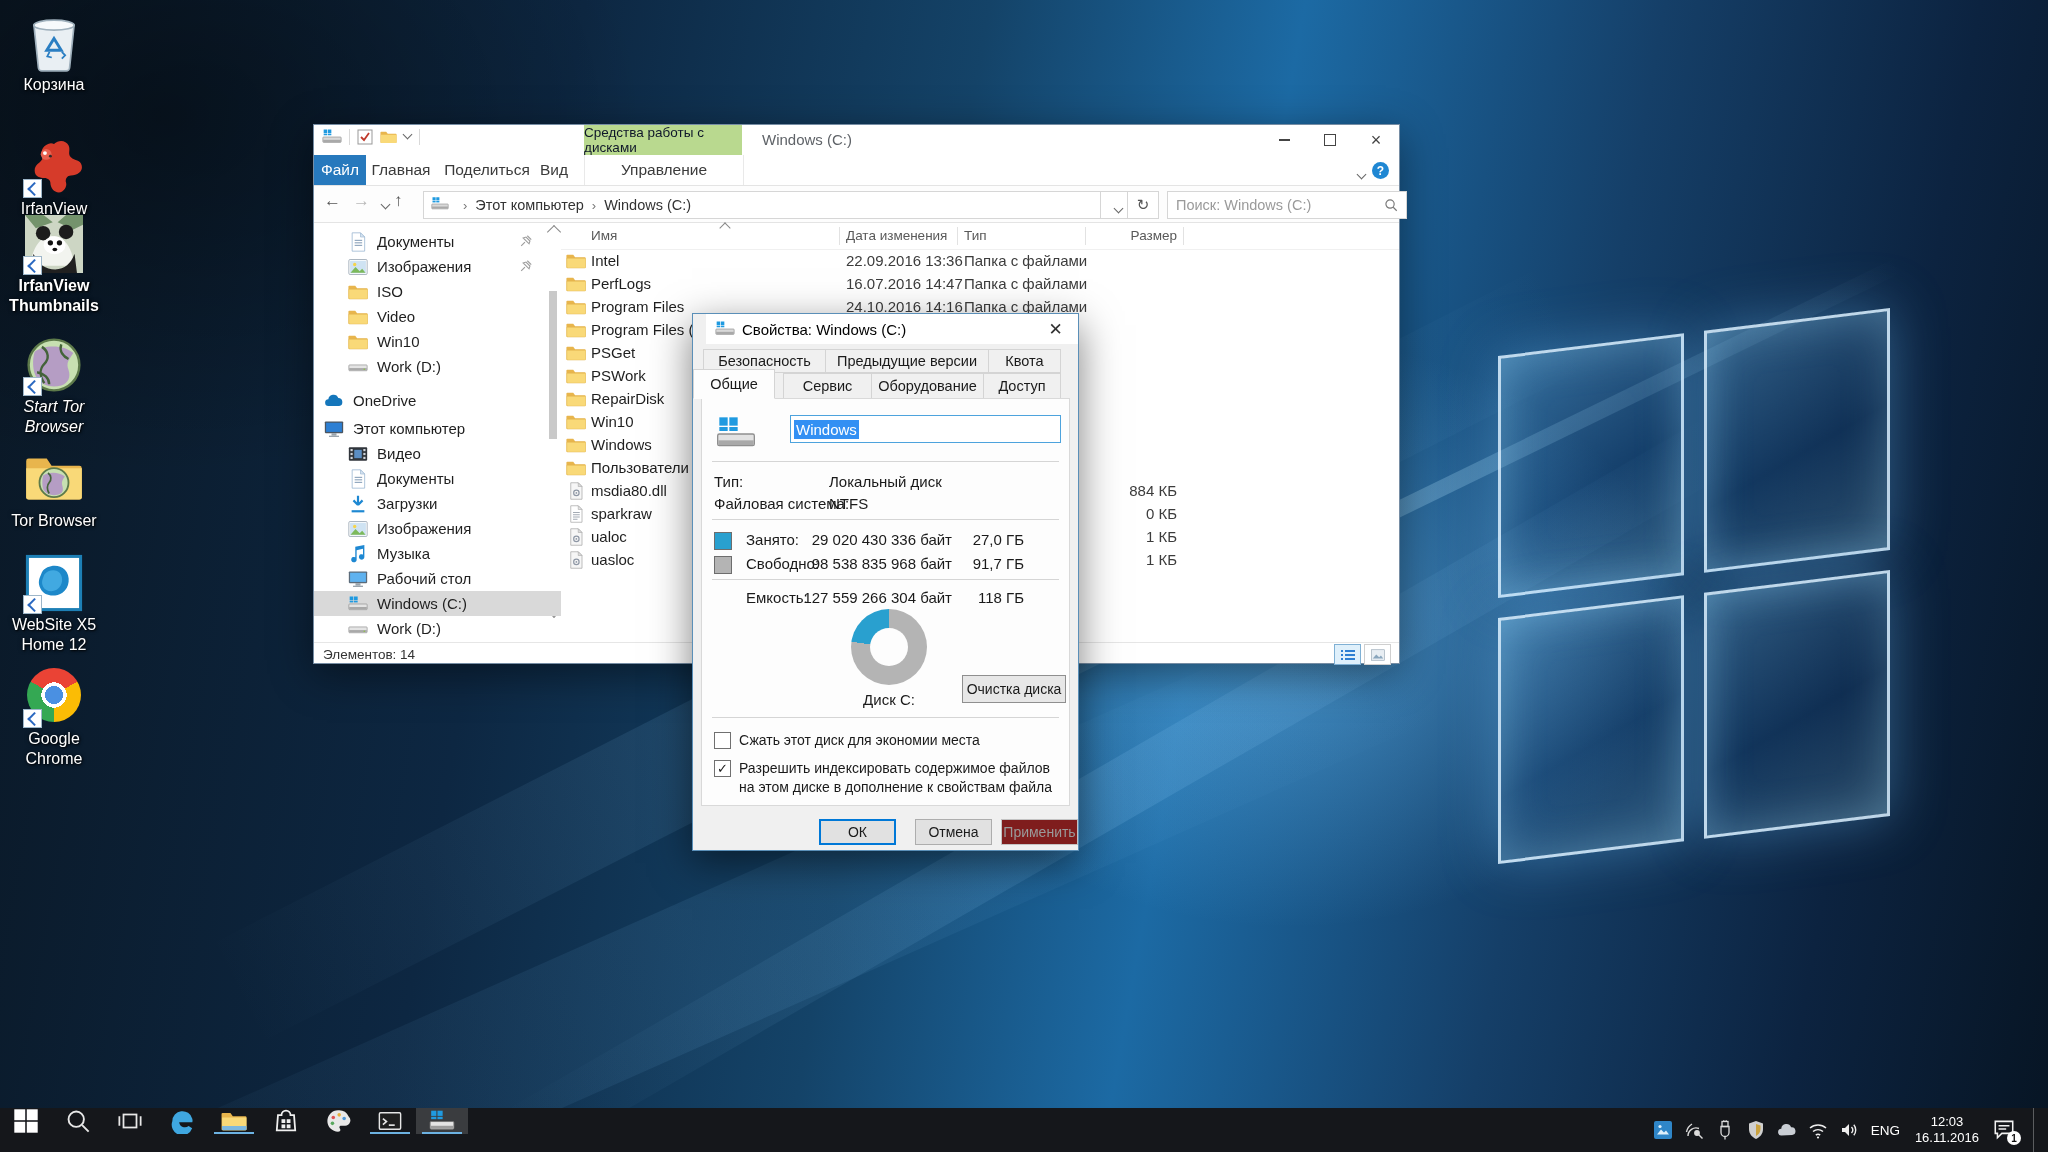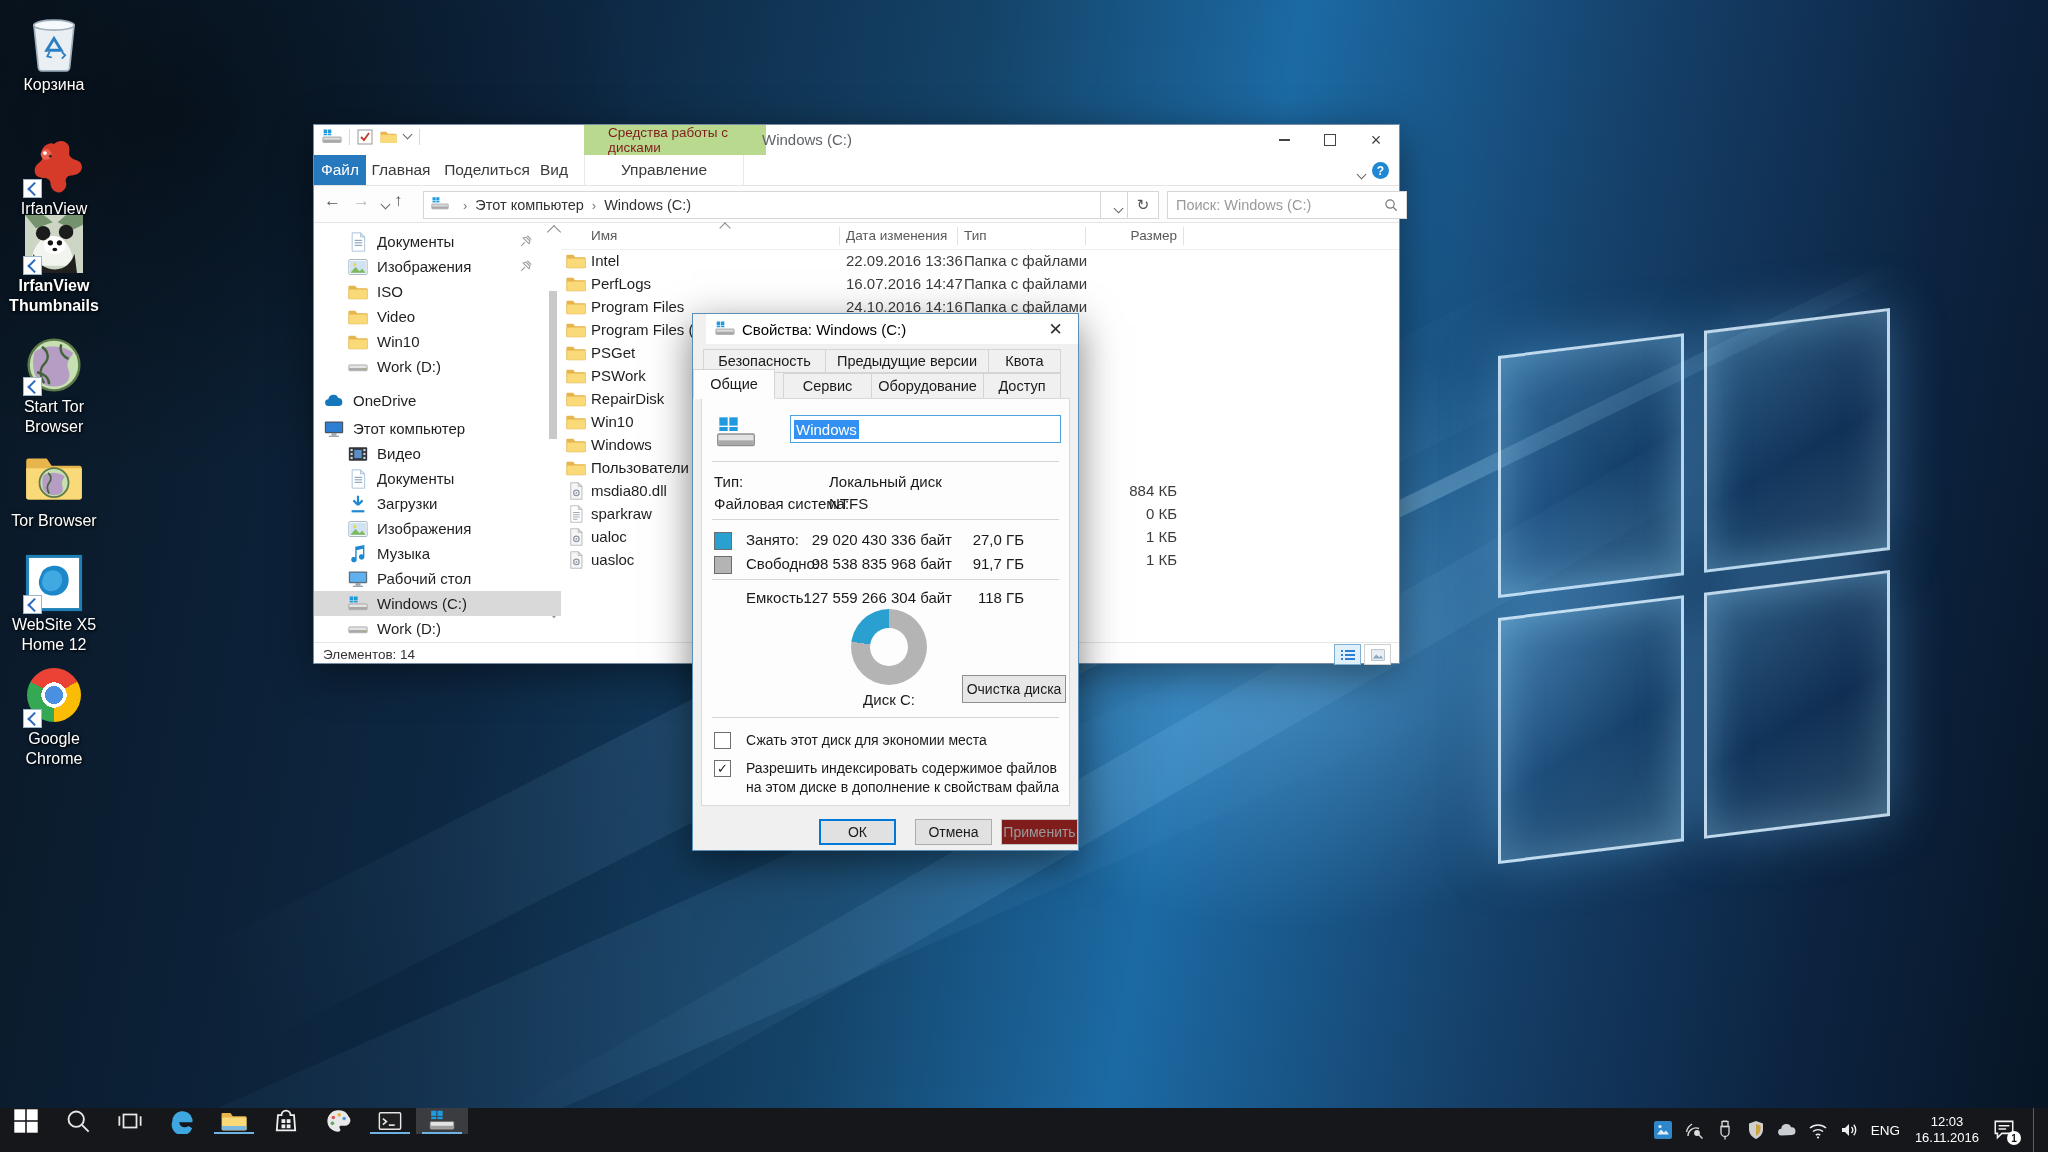--- a/index.html
+++ b/index.html
@@ -38,22 +38,22 @@
 
   
   #explorer{position:absolute;left:313px;top:124px;width:1085px;height:538px;background:#fff;
             border:1px solid rgba(45,80,115,.65);box-shadow:0 10px 40px rgba(0,0,0,.45);z-index:10;font-size:15px;color:#222;}
   .titlebar{position:relative;height:30px;background:#fff;}
   .qat{position:absolute;left:8px;top:4px;display:flex;align-items:center;gap:7px;}
   .qat svg{display:block;}
   .qat .sep{width:1px;height:16px;background:#d9d9d9;}
   .qat .chev{width:8px;height:8px;position:relative;top:-2px;}
   .chevdown:before{content:"";position:absolute;width:6px;height:6px;border-right:1.6px solid #666;border-bottom:1.6px solid #666;transform:rotate(45deg);}
-  .ctx-tab{position:absolute;left:270px;top:0;width:158px;height:30px;background:#b9d98f;color:#7f1d1d;
-           font-size:13.5px;display:flex;align-items:center;justify-content:center;padding-left:24px;}
+  .ctx-tab{position:absolute;left:270px;top:0;width:158px;height:30px;background:#b9d98f;color:#0f172a;
+           font-size:13.5px;display:flex;align-items:center;justify-content:center;}
   .win-title{position:absolute;left:448px;top:6px;color:#5f6368;font-size:15px;}
   .wc{position:absolute;right:0;top:0;display:flex;}
   .wc .btn{width:46px;height:30px;display:flex;align-items:center;justify-content:center;color:#444;}
   .wc .min-glyph{width:11px;height:1.5px;background:#444;}
   .wc .max-glyph{width:10px;height:10px;border:1.4px solid #444;}
   .wc .close-glyph{font-size:18px;line-height:18px;}
 
   .ribbontabs{position:relative;height:30px;border-bottom:1px solid #e4e4e4;background:#fff;font-size:15.5px;}
   .rtab{position:absolute;top:0;height:30px;display:flex;align-items:center;justify-content:center;color:#3b3b3b;}
   .rtab.file{left:0;width:52px;background:#2779bd;color:#fff;}
@@ -135,21 +135,21 @@
   .lrow .v{position:absolute;left:127px;}
   .urow .sw{position:absolute;left:12px;top:1px;width:16px;height:16px;}
   .urow .l{position:absolute;left:44px;text-align:right;}
   .urow .bytes{position:absolute;left:0;width:250px;text-align:right;}
   .urow .gb{position:absolute;left:250px;width:72px;text-align:right;}
   .donut{position:absolute;left:149px;top:210px;width:76px;height:76px;border-radius:50%;}
   .donut:after{content:"";position:absolute;left:19px;top:19px;width:38px;height:38px;border-radius:50%;background:#fdfdfd;}
   .disk-caption{position:absolute;left:149px;top:292px;width:76px;text-align:center;font-size:15px;}
   .cleanup{position:absolute;left:260px;top:276px;width:102px;height:26px;background:#e7e7e7;border:1px solid #8f8f8f;
            display:flex;align-items:center;justify-content:center;font-size:14px;}
-  .cbrow{position:absolute;left:12px;padding-left:7px;}
+  .cbrow{position:absolute;left:12px;}
   .cb{position:absolute;left:0;top:1px;width:15px;height:15px;border:1px solid #707070;background:#fff;
       display:flex;align-items:center;justify-content:center;font-size:13px;color:#1a1a1a;}
   .cbrow .cbl{display:block;margin-left:25px;width:322px;font-size:14px;line-height:19px;}
   .dbtn{position:absolute;top:505px;width:77px;height:26px;display:flex;align-items:center;justify-content:center;
         font-size:14px;background:#e1e1e1;border:1px solid #adadad;box-sizing:border-box;}
   .dbtn.ok{left:126px;border:2px solid #0078d7;}
   .dbtn.cancel{left:222px;}
   .dbtn.apply{left:308px;color:#9a9a9a;background:#7f1d1d;border-color:#c3c3c3;}
 
   
@@ -214,21 +214,21 @@
             <circle cx="15" cy="15" r="6" fill="#1c1c1c"></circle>
             <circle cx="34" cy="14" r="6" fill="#1c1c1c"></circle>
             <ellipse cx="24.5" cy="25" rx="9" ry="7.5" fill="#fff"></ellipse>
             <circle cx="21" cy="23" r="2.2" fill="#111"></circle>
             <circle cx="28.5" cy="23" r="2.2" fill="#111"></circle>
             <ellipse cx="24.7" cy="28.5" rx="2" ry="1.4" fill="#111"></ellipse>
             <path d="M7 32c4 9 10 13 18 13s13-5 16-13l2 16H5z" fill="#202020"></path>
           </svg><span class="sc-arrow"></span></div>
         <div class="lbl">IrfanView Thumbnails</div>
       </div>
-      <div class="dicon" style="top: 336px;">
+      <div class="dicon" style="top: 336px; font-style: italic;">
         <div class="dimg"><svg viewBox="0 0 48 48">
             <circle cx="24" cy="24" r="21" fill="#c7e0b1" stroke="#5d7a4a" stroke-width="2"></circle>
             <path d="M8 13c8-6 24-6 32 1-4 6-6 8-4 14s0 11-6 13c-8 2-16 0-20-6s-4-16-2-22z" fill="#b08cc9" opacity=".8"></path>
             <path d="M14 9c6 4 6 10 2 14s-4 10 0 16M30 7c-2 6 2 10 6 12M10 30c6 1 10 5 10 10" fill="none" stroke="#44633a" stroke-width="2"></path>
           </svg><span class="sc-arrow"></span></div>
         <div class="lbl">Start Tor Browser</div>
       </div>
       <div class="dicon" style="top: 450px;">
         <div class="dimg"><svg viewBox="0 0 48 44">
             <path d="M3 5h15l4 6h23a2 2 0 0 1 2 2v24a2 2 0 0 1-2 2H3a2 2 0 0 1-2-2V7a2 2 0 0 1 2-2z" fill="#e8b54d"></path>

